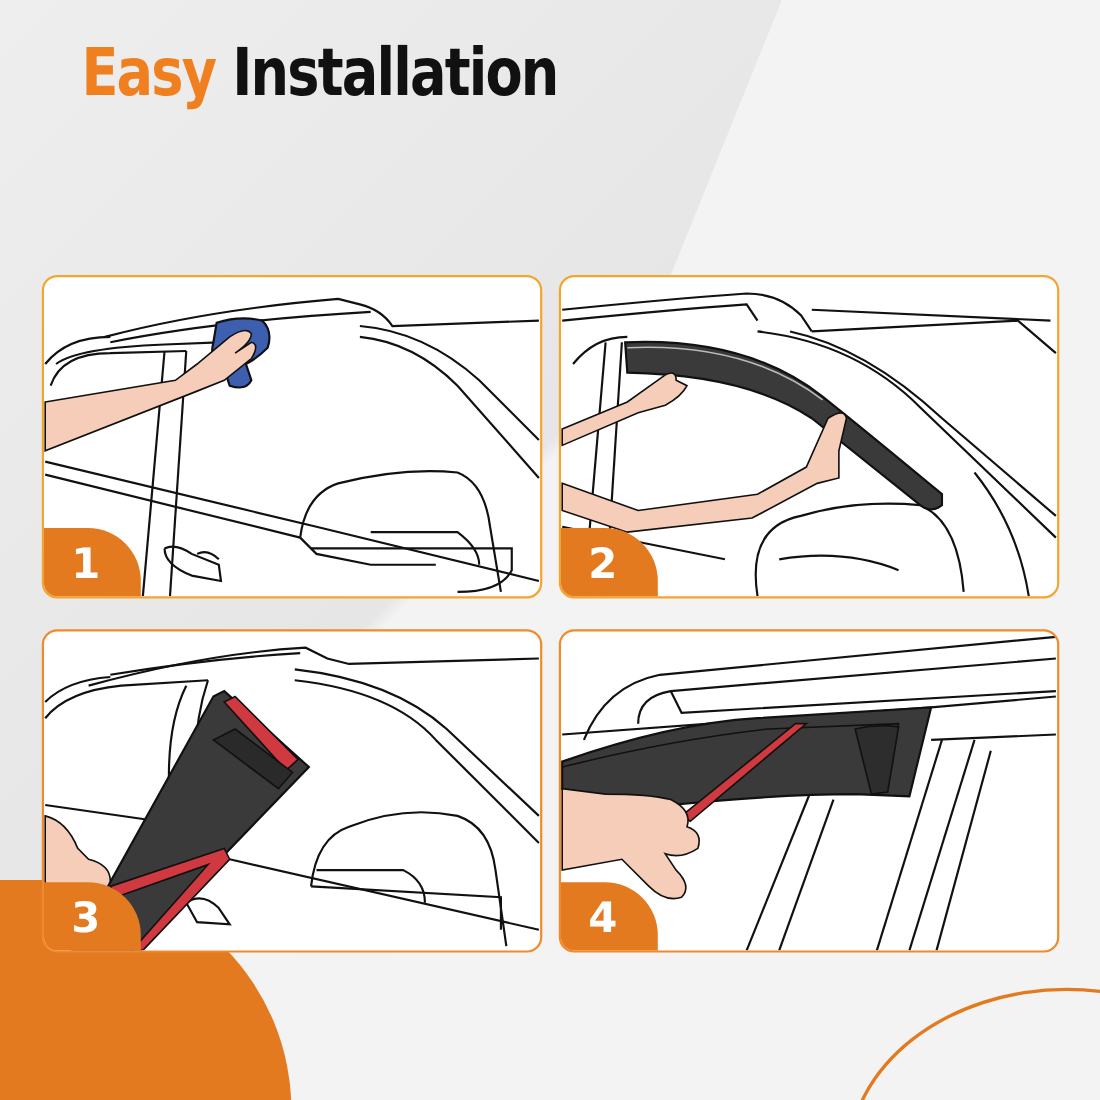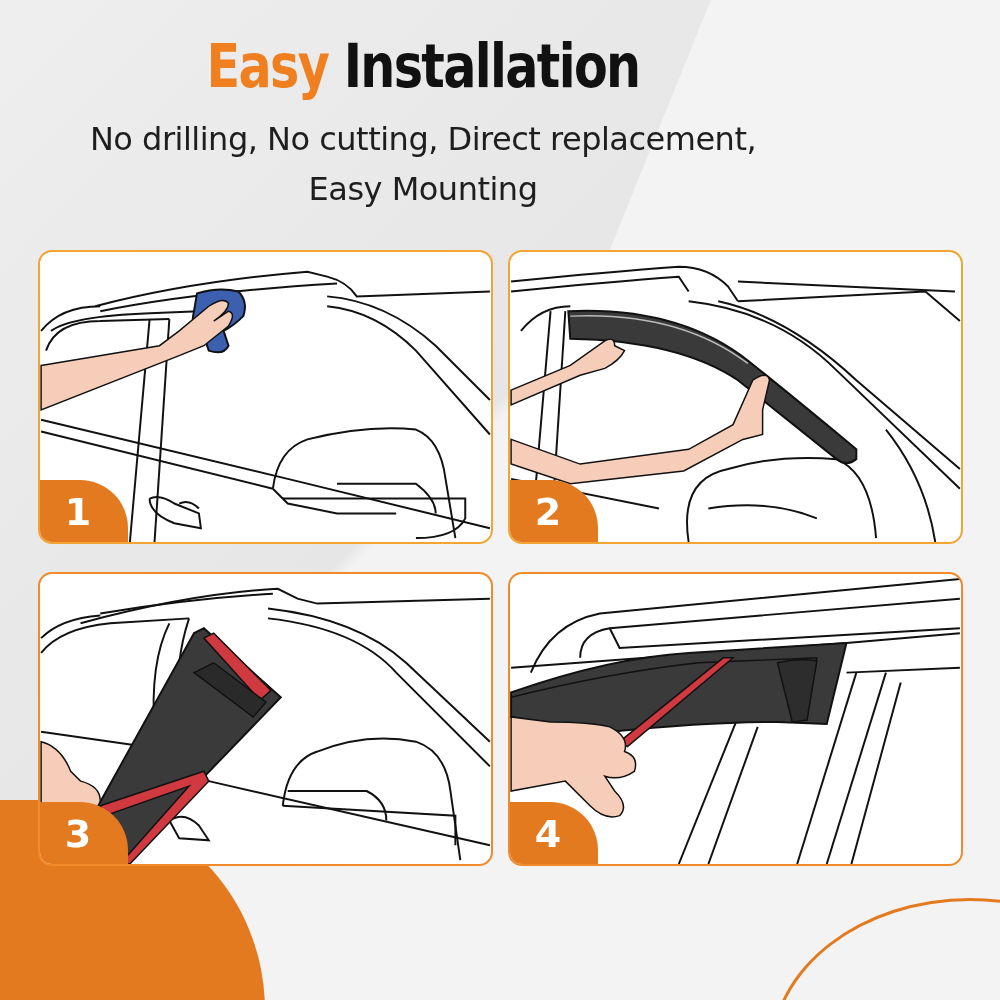--- a/index.html
+++ b/index.html
@@ -26,21 +26,21 @@
   .blob-rect {
     position: absolute; left: 0; top: 800px; width: 130px; height: 200px;
     background: #e37a1f; z-index: 1;
   }
   .ring {
     position: absolute; left: 770px; top: 898px;
     width: 400px; height: 260px;
     border: 3px solid #e37a1f; border-radius: 50% 50% 0 0 / 60% 60% 0 0;
     z-index: 1;
   }
-  .header { position: absolute; left: 12px; top: 30px; width: 822px; text-align: center; z-index: 2; }
+  .header { position: absolute; left: 0; top: 30px; width: 822px; z-index: 2; }
   .title {
     font-family: "DejaVu Sans", sans-serif; font-weight: bold;
     font-size: 60px; letter-spacing: -2px; line-height: 72px;
     transform: scaleX(0.82); transform-origin: center;
   }
   .title .accent { color: #f07f20; }
   .title .main { color: #111; }
   .subtitle {
     margin-top: 12px; font-family: "DejaVu Sans", sans-serif;
     font-size: 32px; color: #1e1e1e; line-height: 50px; letter-spacing: -0.5px;
@@ -68,24 +68,20 @@
 <div class="bg-shade"></div>
 <div class="bg-light"></div>
 <div class="blob-rect"></div>
 <div class="blob"></div>
 <div class="ring"></div>
 
 <div class="header">
   <div class="title">
     <span class="accent">Easy</span>
     <span class="main">Installation</span>
-  </div>
-  <div class="subtitle">
-    <div>No drilling, No cutting, Direct replacement,</div>
-    <div>Easy Mounting</div>
   </div>
 </div>
 
 <div class="grid">
 
   <div class="card c1">
     <svg class="scene" viewBox="0 0 455 294">
       <g fill="none" stroke="#111" stroke-width="2">
         <path d="M55 55 Q150 30 270 20 L290 25 Q310 30 320 45 L455 40"></path>
         <path d="M60 60 Q160 40 300 32"></path>

